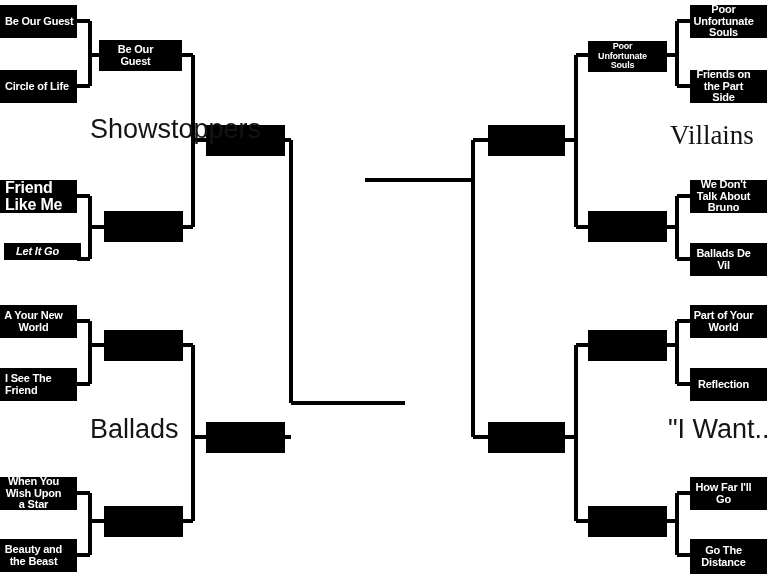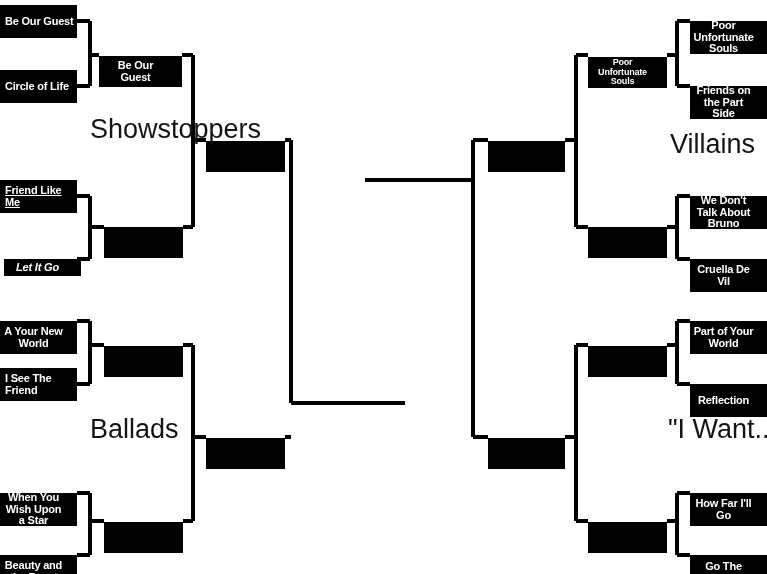--- a/index.html
+++ b/index.html
@@ -38,21 +38,20 @@
     justify-content: flex-start;
     text-align: left;
     padding-left: 5px;
     padding-right: 3px;
   }
   .match-box.align-center {
     justify-content: center;
     text-align: center;
     padding-left: 3px;
     padding-right: 13px;
-    margin-top: 16px;
   }
   .match-box.empty-slot {
     color: transparent;
   }
   .region-label {
     position: absolute;
     color: #141414;
     font-family: "Liberation Sans", sans-serif;
     font-weight: 300;
     white-space: nowrap;
@@ -126,21 +125,21 @@
       </g>
   </svg>
 
   <div id="boxes-layer">
       <div class="match-box align-left" style="left: 0px; top: 5px; width: 77px; height: 33px; font-size: 11px;">
         <span>Be Our Guest</span>
       </div>
       <div class="match-box align-left" style="left: 0px; top: 70px; width: 77px; height: 33px; font-size: 11px;">
         <span>Circle of Life</span>
       </div>
-      <div class="match-box align-left" style="left: 0px; top: 180px; width: 77px; height: 33px; font-size: 11px; text-decoration: underline;">
+      <div class="match-box align-left" style="left: 0px; top: 180px; width: 77px; height: 33px; font-size: 16px;">
         <span>Friend Like Me</span>
       </div>
       <div class="match-box align-center" style="left: 4px; top: 243px; width: 77px; height: 17px; font-size: 11px; font-style: italic;">
         <span>Let It Go</span>
       </div>
       <div class="match-box align-center" style="left: 99px; top: 40px; width: 83px; height: 31px; font-size: 11px;">
         <span>Be Our Guest</span>
       </div>
       <div class="match-box align-center empty-slot" style="left: 104px; top: 211px; width: 79px; height: 31px; font-size: 11px;">
         <span></span>
@@ -172,21 +171,21 @@
       <div class="match-box align-center" style="left: 690px; top: 5px; width: 77px; height: 33px; font-size: 11px;">
         <span>Poor Unfortunate Souls</span>
       </div>
       <div class="match-box align-center" style="left: 690px; top: 70px; width: 77px; height: 33px; font-size: 11px;">
         <span>Friends on the Part Side</span>
       </div>
       <div class="match-box align-center" style="left: 690px; top: 180px; width: 77px; height: 33px; font-size: 11px;">
         <span>We Don't Talk About Bruno</span>
       </div>
       <div class="match-box align-center" style="left: 690px; top: 243px; width: 77px; height: 33px; font-size: 11px;">
-        <span>Cruella De Vil</span>
+        <span>Ballads De Vil</span>
       </div>
       <div class="match-box align-center" style="left: 588px; top: 41px; width: 79px; height: 31px; font-size: 9px;">
         <span>Poor Unfortunate Souls</span>
       </div>
       <div class="match-box align-center empty-slot" style="left: 588px; top: 211px; width: 79px; height: 31px; font-size: 11px;">
         <span></span>
       </div>
       <div class="match-box align-center empty-slot" style="left: 488px; top: 125px; width: 77px; height: 31px; font-size: 11px;">
         <span></span>
       </div>
@@ -208,17 +207,17 @@
       <div class="match-box align-center empty-slot" style="left: 588px; top: 506px; width: 79px; height: 31px; font-size: 11px;">
         <span></span>
       </div>
       <div class="match-box align-center empty-slot" style="left: 488px; top: 422px; width: 77px; height: 31px; font-size: 11px;">
         <span></span>
       </div>
     </div>
   <div id="labels-layer">
       <div class="region-label" style="font-size: 27px; left: 90px; top: 116.26px; width: auto; transform: none; position: absolute; white-space: nowrap; text-align: center;">Showstoppers</div>
       <div class="region-label" style="font-size: 27px; left: 90px; top: 416.26px; width: auto; transform: none; position: absolute; white-space: nowrap; text-align: center;">Ballads</div>
-      <div class="region-label" style="font-size: 27px; left: 670px; top: 131px; width: auto; transform: none; position: absolute; white-space: nowrap; text-align: left;">Villains</div>
+      <div class="region-label" style="font-size: 27px; left: 670px; top: 122px; width: auto; transform: none; position: absolute; white-space: nowrap; text-align: left; font-family: Liberation Serif, serif;">Villains</div>
       <div class="region-label" style="font-size: 27px; left: 668px; top: 416.26px; width: auto; transform: none; position: absolute; white-space: nowrap; text-align: center;">"I Want..."</div>
     </div>
 
 </div>
 
 </body></html>

